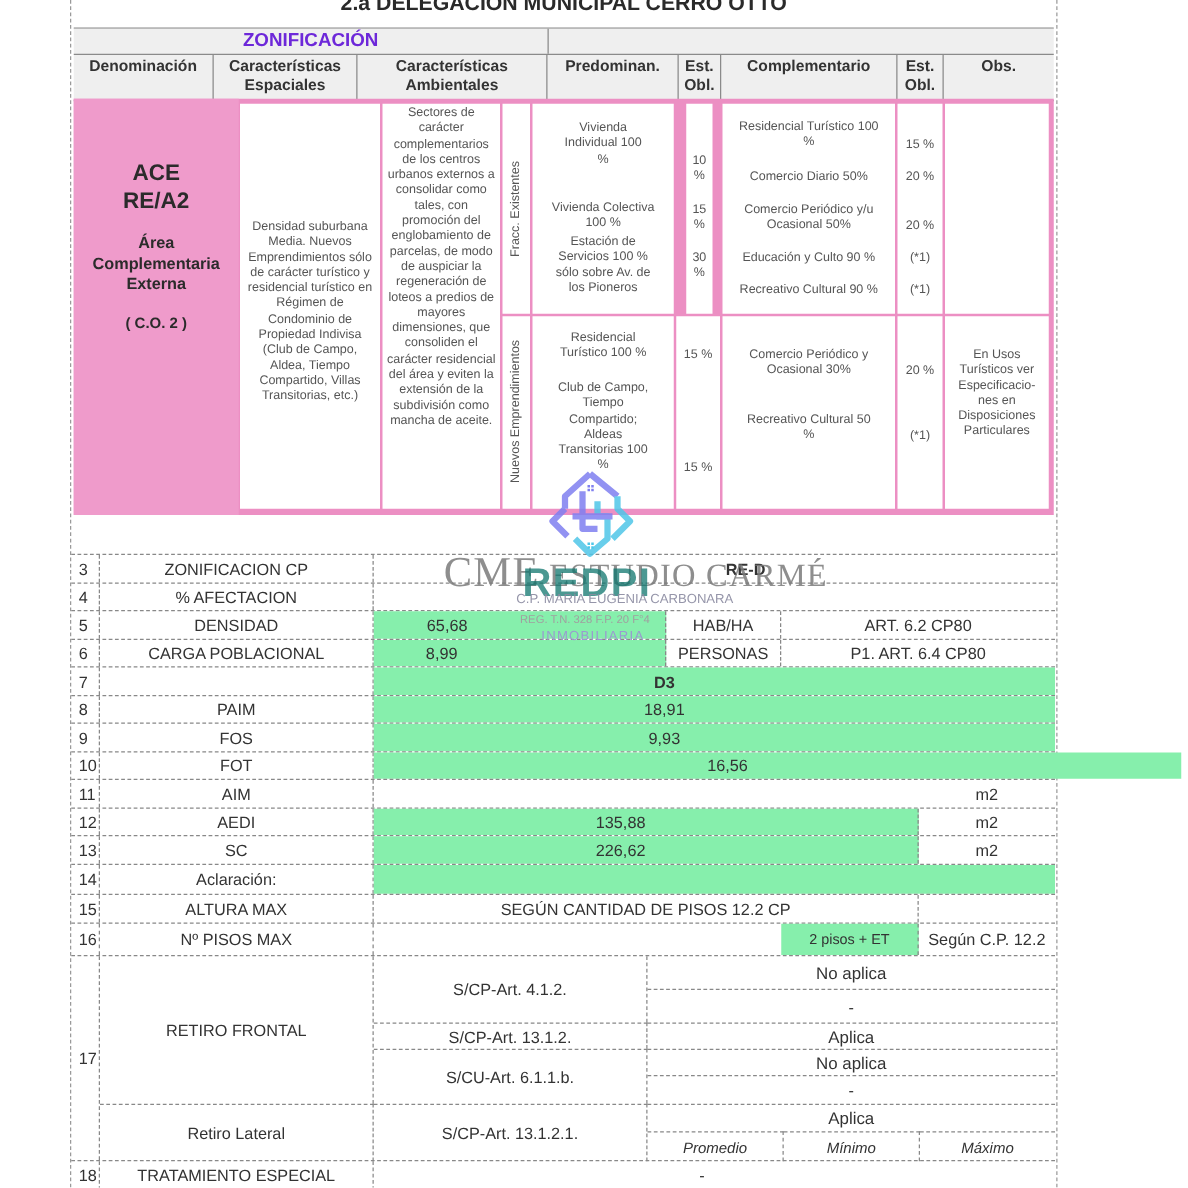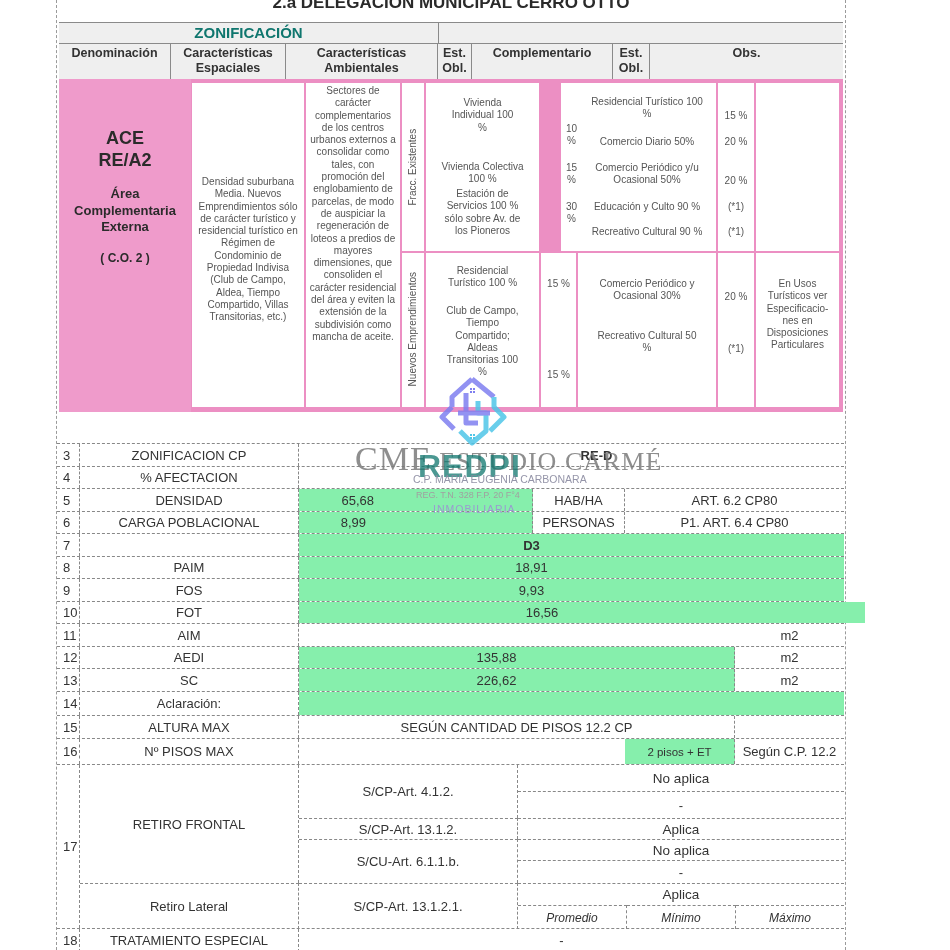--- a/index.html
+++ b/index.html
@@ -4,21 +4,21 @@
 <style>
   html, body { margin:0; padding:0; background:#ffffff; }
   body { width:950px; height:950px; position:relative; overflow:hidden; font-family:"Liberation Sans", sans-serif; color:#222; }
   .page-border { position:absolute; left:56px; top:0; width:788px; height:950px; border-left:1px dashed #9a9a9a; border-right:1px dashed #9a9a9a; }
 
   
   .upper { position:absolute; left:59px; top:0; width:784px; }
   .title-row { height:22px; background:#fff; text-align:center; font-weight:bold; font-size:17px; line-height:14px; color:#2a2a2a; border-bottom:1px solid #8a8a8a; overflow:hidden;}
   .title-row span{ position:relative; top:-4px; }
   .sec-row { display:flex; height:20px; background:#efefef; border-bottom:1px solid #8a8a8a; }
-  .sec-row div { font-weight:bold; font-size:15px; text-align:center; line-height:20px; color:#0f766e; }
+  .sec-row div { font-weight:bold; font-size:15px; text-align:center; line-height:20px; color:#6d28d9; }
   .sec-zon { width:379px; border-right:1px solid #8a8a8a; }
   .sec-usos { flex:1; }
   .head-row { display:flex; height:36px; background:#efefef; border-bottom:1px solid #8a8a8a; }
   .head-row div { font-weight:bold; font-size:12.5px; text-align:center; line-height:15px; color:#333; border-right:1px solid #8a8a8a; padding-top:2px; box-sizing:border-box;}
   .head-row div:last-child { border-right:none; }
 
   .pink { position:absolute; top:79px; left:0; width:784px; height:333px; background:#ec8fc3; }
   .cell { position:absolute; background:#fff; font-size:10px; color:#555; text-align:center; line-height:12.3px; box-sizing:border-box; }
   .denom { position:absolute; left:0; top:0; width:132px; height:333px; background:#ef9bcb; text-align:center; color:#2b2b2b; font-weight:bold;}
   .denom .code { position:absolute; top:48px; width:100%; font-size:18px; line-height:22px; }
@@ -52,20 +52,21 @@
 
 <div class="upper">
   <div class="title-row"><span>2.a DELEGACIÓN MUNICIPAL CERRO OTTO</span></div>
   <div class="sec-row">
     <div class="sec-zon">ZONIFICACIÓN</div>
   </div>
   <div class="head-row">
     <div style="width:112px">Denominación</div>
     <div style="width:115px">Características Espaciales</div>
     <div style="width:152px">Características Ambientales</div>
+    <div style="width:105px">Predominan.</div>
     <div style="width:34px">Est. Obl.</div>
     <div style="width:141px">Complementario</div>
     <div style="width:37px">Est. Obl.</div>
     <div style="flex:1">Obs.</div>
   </div>
 
   <div class="pink">
     <div class="denom">
       <div class="code">
         <div>ACE</div>
@@ -94,21 +95,21 @@
       <div class="blk" style="top:14px;">
           <div style="width:70px;margin:0 auto;">Vivienda Individual 100 %</div>
         </div>
       <div class="blk" style="top:66px;">
           <div style="width:100px;margin:12px auto;">Vivienda Colectiva 100 %</div>
         </div>
       <div class="blk" style="top:105px;">
           <div style="width:90px;margin:0 auto;">Estación de Servicios 100 % sólo sobre Av. de los Pioneros</div>
         </div>
     </div>
-    <div class="cell" style="left:502px; top:4px; width:21px; height:168px;">
+    <div class="cell" style="left:490px; top:4px; width:21px; height:168px;">
       <div class="blk" style="top:40px;">10 %</div>
       <div class="blk" style="top:79px;">15 %</div>
       <div class="blk" style="top:118px;">30 %</div>
     </div>
     <div class="cell" style="left:519px; top:4px; width:138px; height:168px;">
       <div class="blk" style="top:13px;">
           <div style="width:120px;margin:0 auto;">Residencial Turístico 100 %</div>
         </div>
       <div class="blk" style="top:53px;">Comercio Diario 50%</div>
       <div class="blk" style="top:79px;">
@@ -203,21 +204,21 @@
     <div class="c gray" style="left:242px; width:545px; padding-right:80px;">18,91</div>
   </div>
   <div class="row" style="top:135px; height:23px;">
     <div class="c num">9</div>
     <div class="c lbl">FOS</div>
     <div class="c gray" style="left:242px; width:545px; padding-right:80px;">9,93</div>
   </div>
   <div class="row" style="top:158px; height:22px;">
     <div class="c num">10</div>
     <div class="c lbl">FOT</div>
-    <div class="c gray" style="left:242px; width:566px; padding-right:80px;">16,56</div>
+    <div class="c gray" style="left:242px; width:646px; padding-right:80px;">16,56</div>
   </div>
 
   <div class="row" style="top:180px; height:23px;">
     <div class="c num">11</div>
     <div class="c lbl">AIM</div>
     <div class="c" style="left:678px; width:109px;">m2</div>
   </div>
   <div class="row" style="top:203px; height:22px;">
     <div class="c num">12</div>
     <div class="c lbl">AEDI</div>

